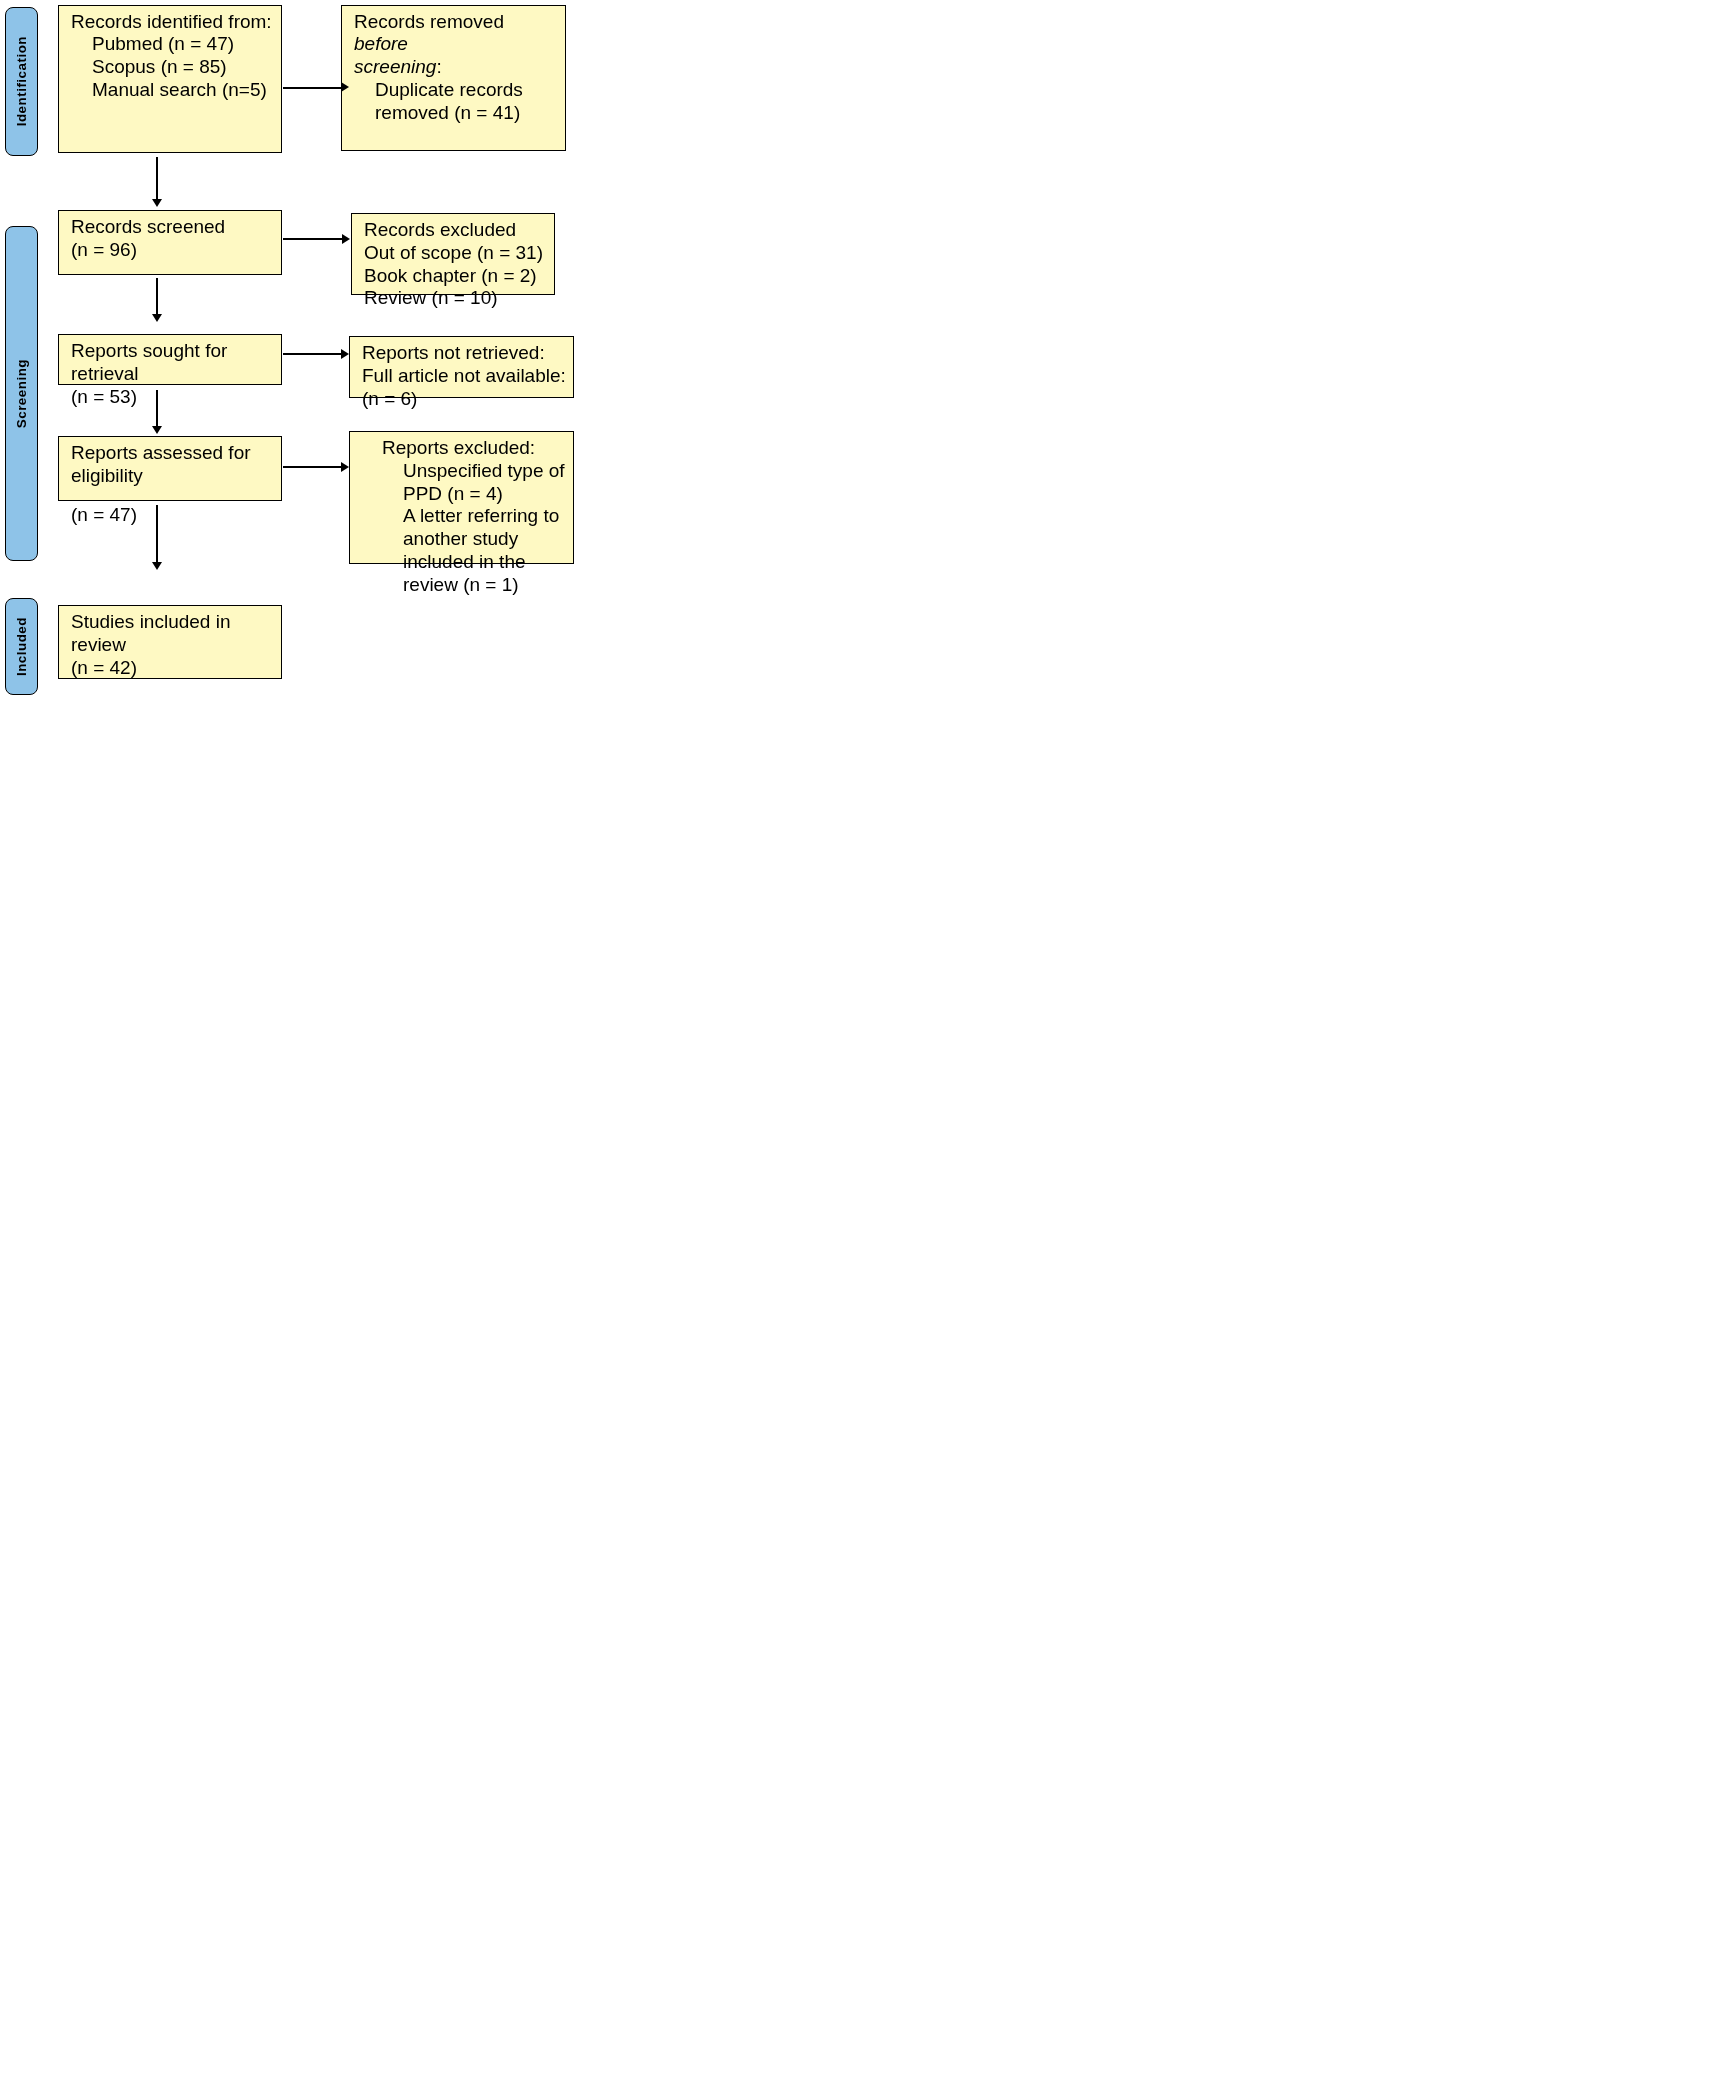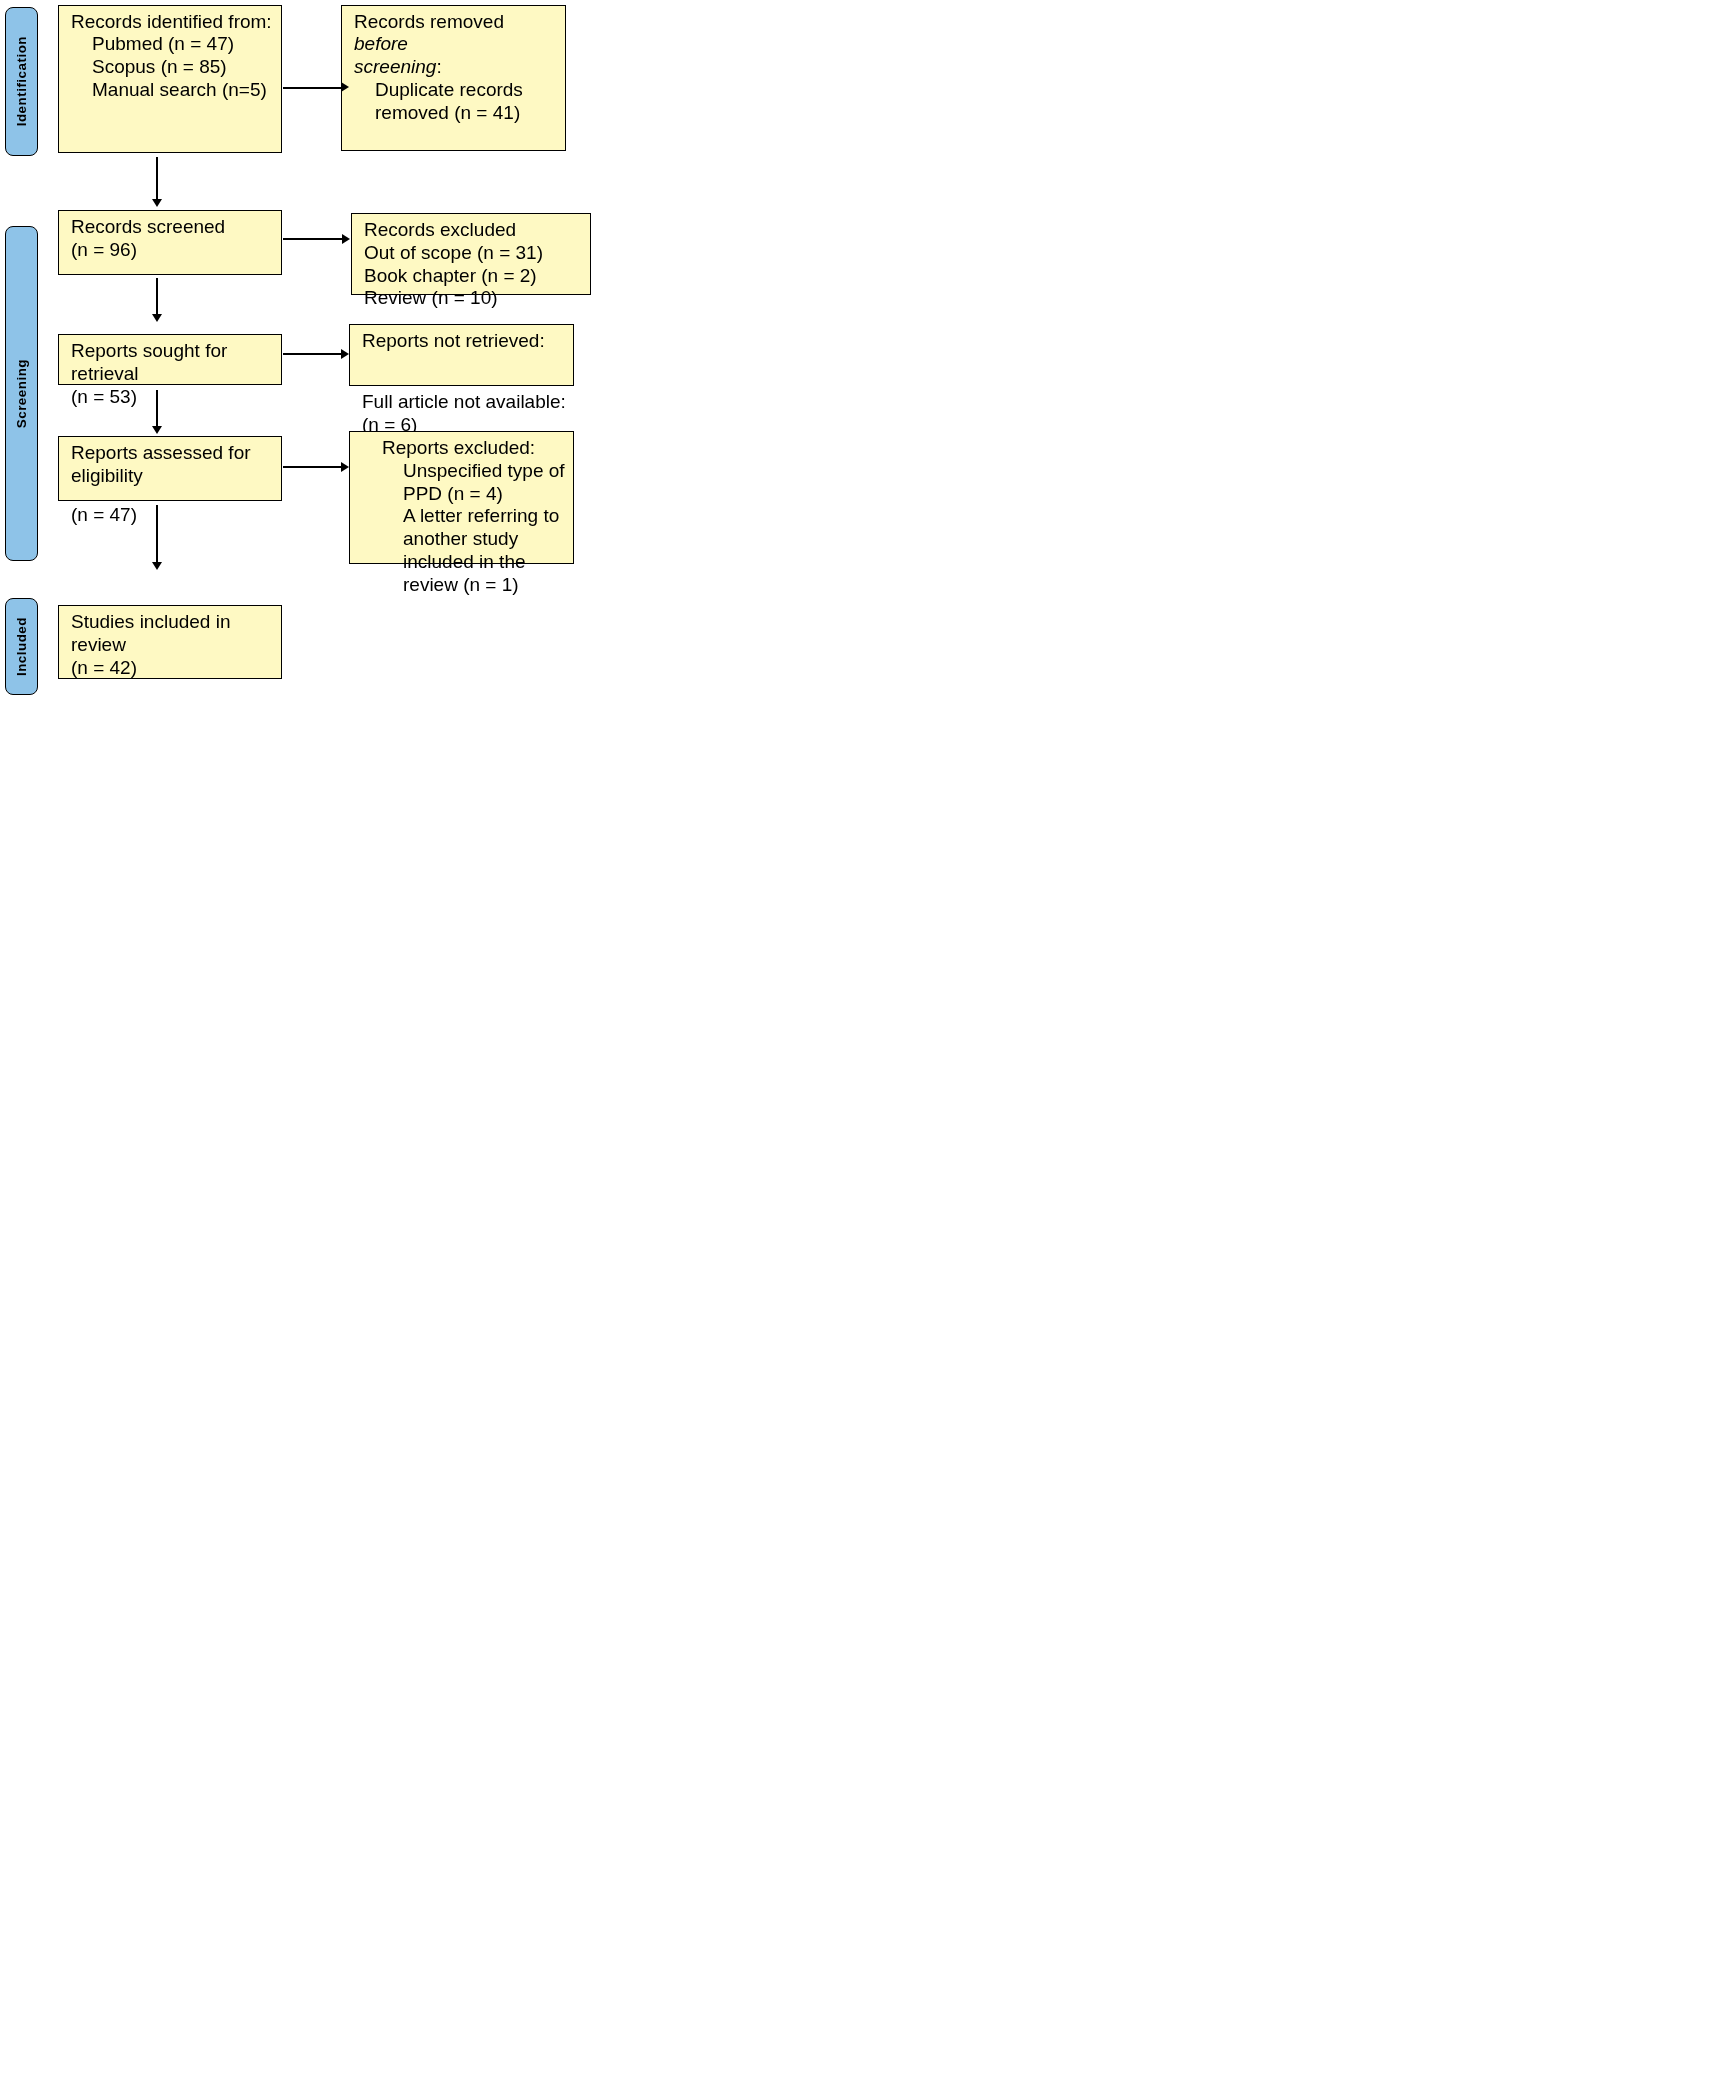--- a/index.html
+++ b/index.html
@@ -85,33 +85,33 @@
   <div class="box" style="left:341px; top:4.5px; width:225px; height:146px;">
     <span class="line"><span>Records removed </span><em>before</em><br><em>screening</em><span>:</span></span>
     <span class="indent">Duplicate records removed (n = 41)</span>
   </div>
 
   <div class="box" style="left:58px; top:210px; width:224px; height:65px;">
     <span class="line">Records screened</span>
     <span class="line">(n = 96)</span>
   </div>
 
-  <div class="box" style="left:351px; top:213px; width:240px; height:82px;">
+  <div class="box" style="left:351px; top:213px; width:204px; height:82px;">
     <span class="line">Records excluded</span>
     <span class="line">Out of scope (n = 31)</span>
     <span class="line">Book chapter (n = 2)</span>
     <span class="line">Review (n = 10)</span>
   </div>
 
   <div class="box" style="left:58px; top:324px; width:224px; height:51px;margin-top:10px;">
     <span class="line">Reports sought for retrieval</span>
     <span class="line">(n = 53)</span>
   </div>
 
-  <div class="box" style="left:349px; top:324px; width:225px; height:62px;gap:38px;">
+  <div class="box" style="left:349px; top:336px; width:225px; height:62px;">
     <span class="line">Reports not retrieved:</span>
     <span class="line">Full article not available: (n = 6)</span>
   </div>
 
   <div class="box" style="left:58px; top:436px; width:224px; height:65px;gap:16px;">
     <span class="line">Reports assessed for eligibility</span>
     <span class="line">(n = 47)</span>
   </div>
 
   <div class="box" style="left:349px; top:431px; width:225px; height:133px;padding-left:32px;">

